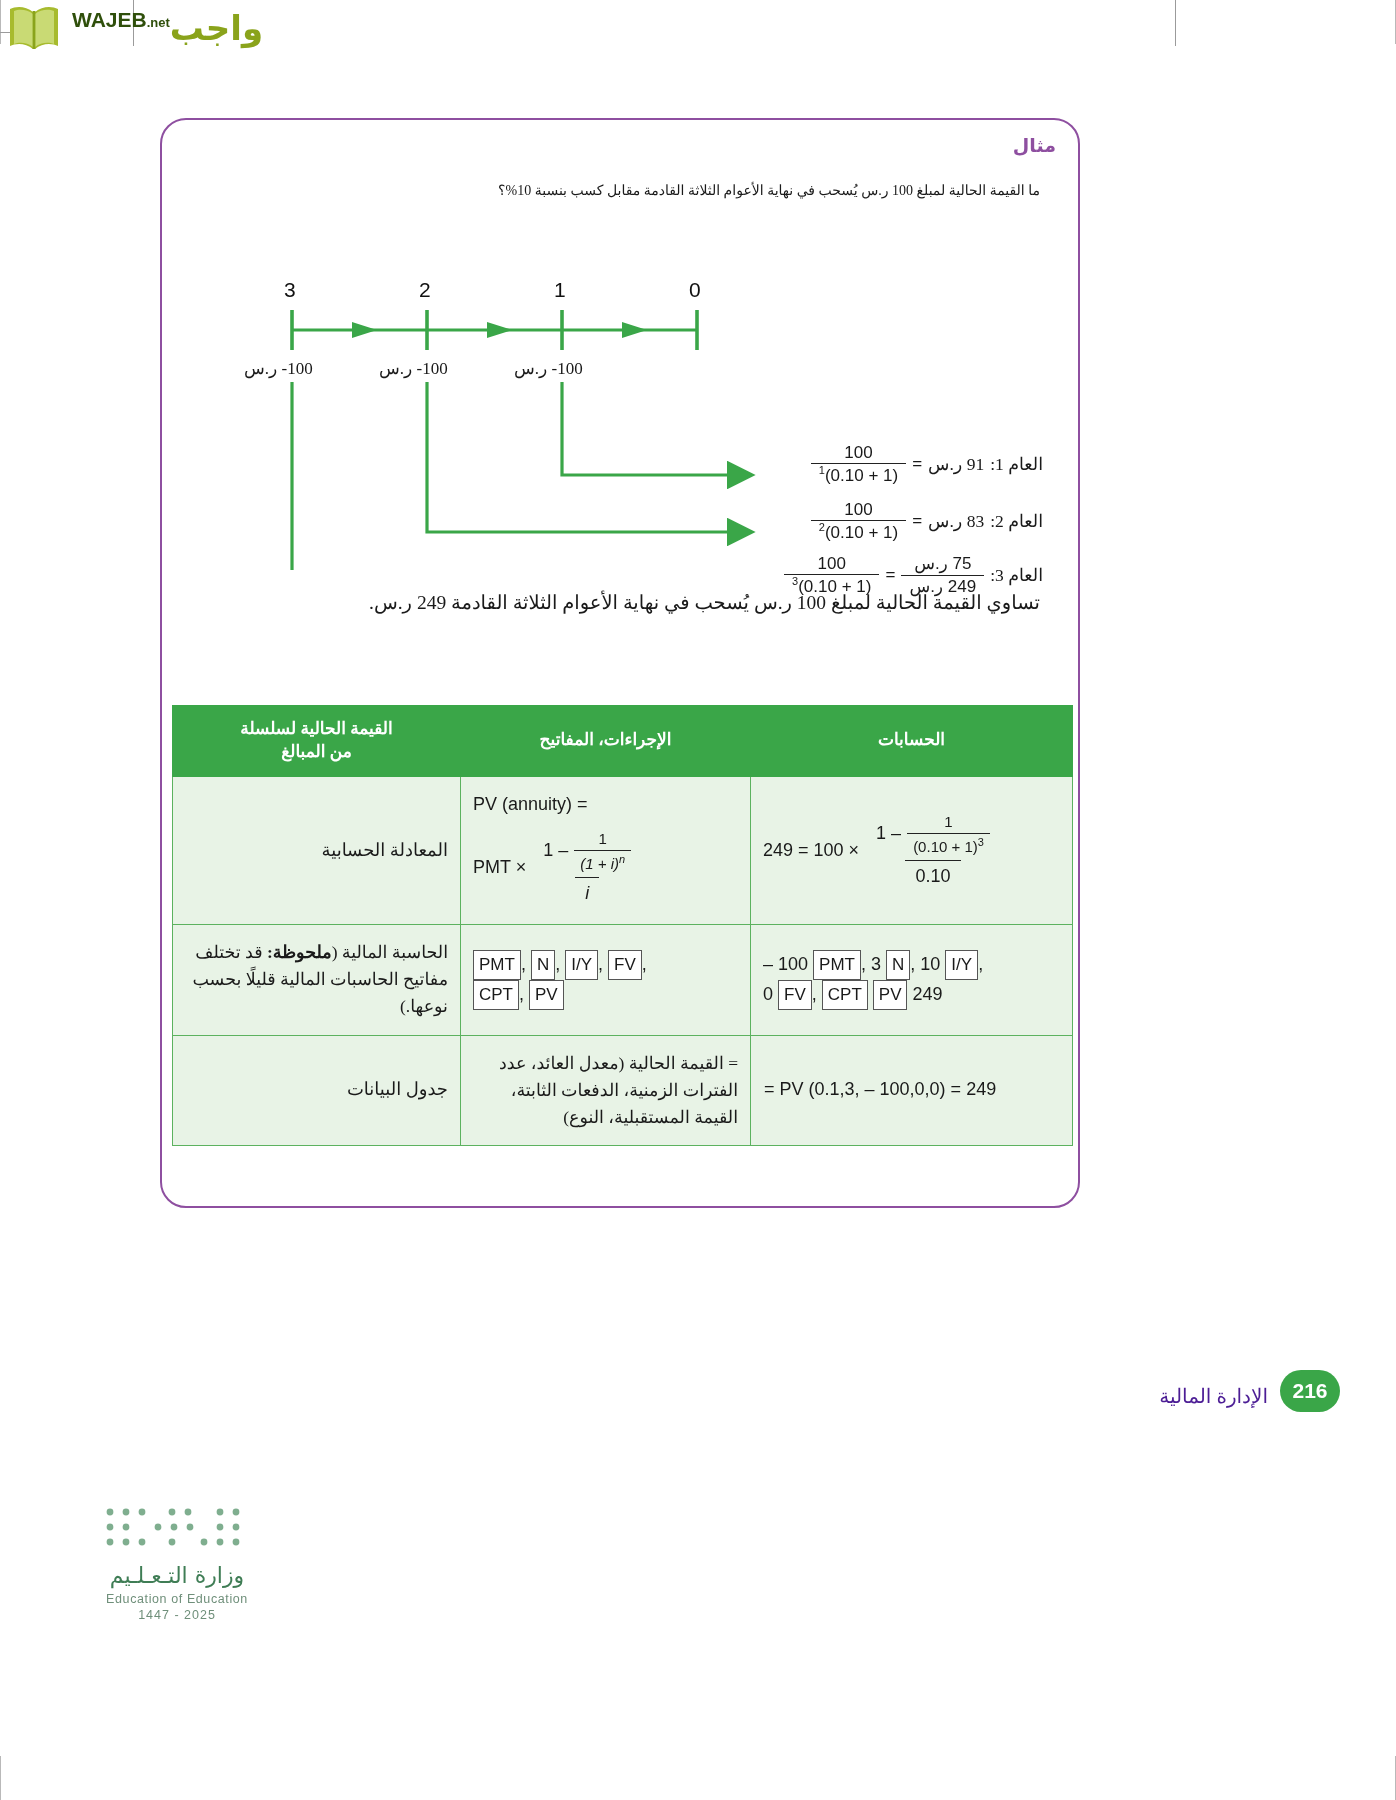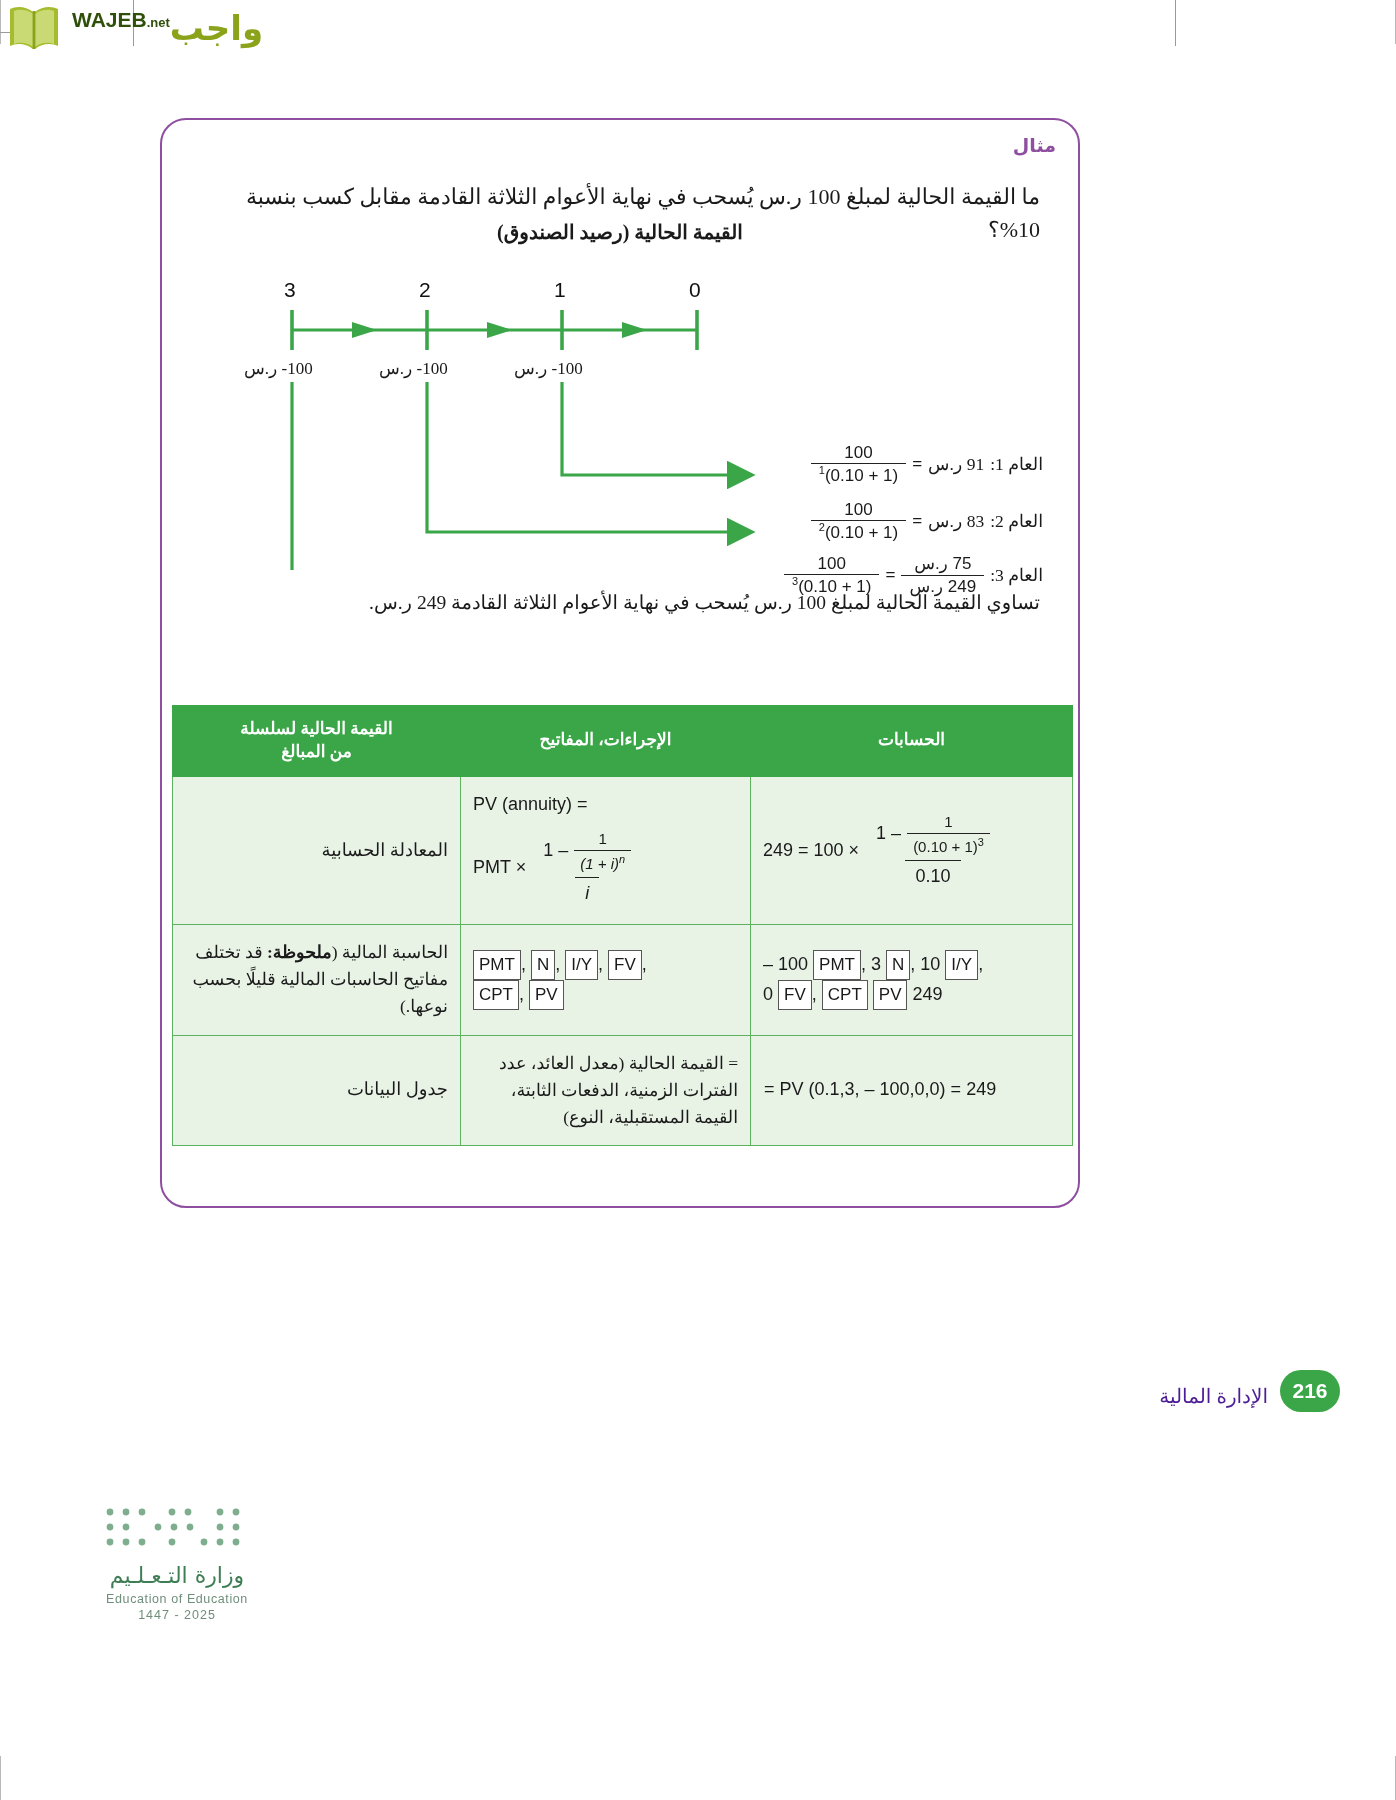--- a/index.html
+++ b/index.html
@@ -29,21 +29,21 @@
   .example-box{
     position:absolute;left:160px;top:118px;width:920px;height:1090px;
     border:2px solid #8e4fa0;border-radius:26px;background:#fff;box-sizing:border-box;
   }
   .example-title{
     position:absolute;right:22px;top:14px;
     font-family:"DejaVu Sans",sans-serif;font-size:19px;font-weight:bold;color:#8e4fa0;
   }
   .question{
     position:absolute;right:38px;top:60px;left:38px;text-align:right;
-    font-size:22px;line-height:1.5;direction:rtl;
+    font-size:14px;line-height:1.5;direction:rtl;
   }
   .subtitle{
     position:absolute;right:38px;top:100px;left:38px;text-align:center;
     font-size:20px;font-weight:bold;direction:rtl;
   }
 
   
   .timeline-wrap{position:absolute;left:0;top:150px;width:100%;height:300px;}
   .tl-label{position:absolute;font-family:"Liberation Sans",sans-serif;font-size:21px;color:#111;}
   .amt-label{position:absolute;font-size:17px;direction:rtl;white-space:nowrap;}
@@ -145,21 +145,20 @@
     <rect x="26.6" y="7" width="2.8" height="38" fill="#8aa31b"></rect>
   </svg>
 </div>
 
 <div class="example-box">
 
   <div class="example-title">مثال</div>
 
   <div class="question">ما القيمة الحالية لمبلغ 100 ر.س يُسحب في نهاية الأعوام الثلاثة القادمة مقابل كسب بنسبة 10%؟</div>
 
-  <div class="subtitle">القيمة الحالية (رصيد الصندوق)</div>
 
   <div class="timeline-wrap">
 
     <svg width="920" height="300" viewBox="0 0 920 300" style="position:absolute;left:0;top:0;">
       <defs>
         <marker id="ah" markerWidth="9" markerHeight="9" refX="1" refY="4.5" orient="auto">
           <path d="M0,0 L9,4.5 L0,9 z" fill="#3aa648"></path>
         </marker>
       </defs>
 

